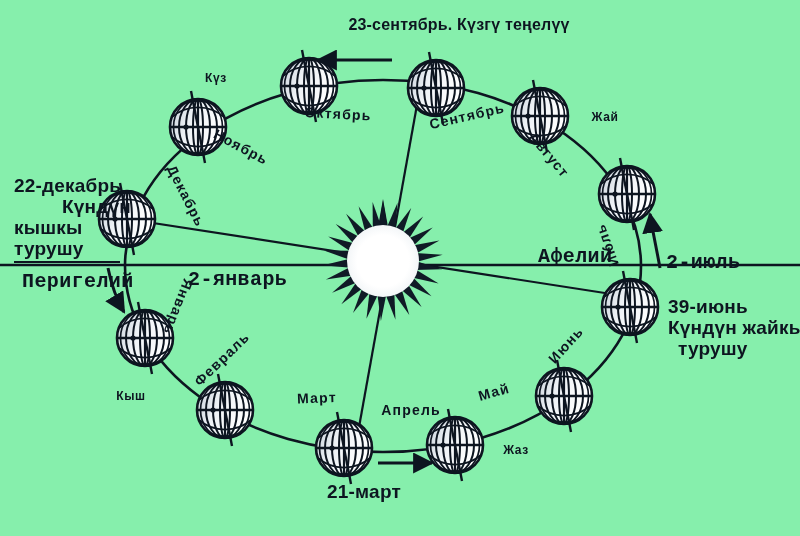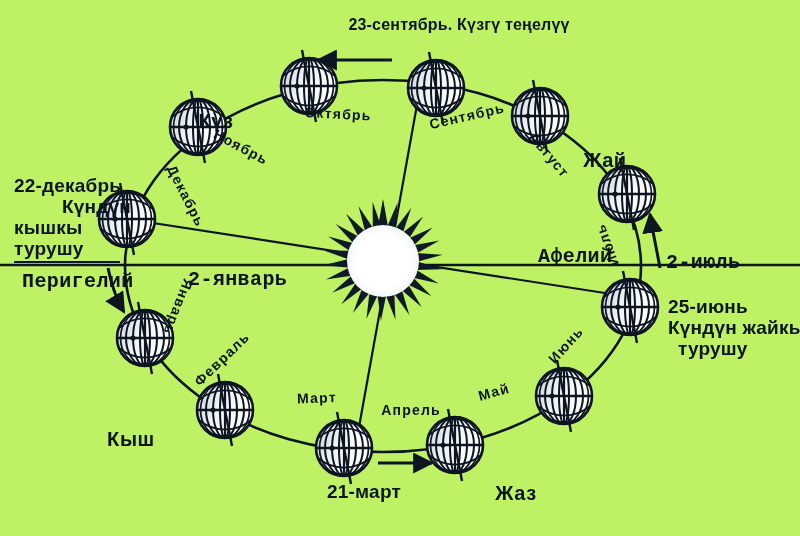--- a/index.html
+++ b/index.html
@@ -5,42 +5,42 @@
 <style>
   html, body {
     margin: 0;
     padding: 0;
     background: #9dabbd;
   }
   #stage {
     position: relative;
     width: 800px;
     height: 536px;
-    background: #bef264;
+    background: #86efac;
     overflow: hidden;
     font-family: "Liberation Sans", "DejaVu Sans", sans-serif;
   }
   #art {
     position: absolute;
     left: 0; top: 0;
     width: 800px; height: 536px;
   }
   .lbl {
     position: absolute;
     color: #0d1520;
     font-family: "Liberation Sans", "DejaVu Sans", sans-serif;
     font-weight: bold;
     white-space: pre;
     line-height: 1.18;
     letter-spacing: 0.2px;
     pointer-events: none;
   }
   .lbl.ctr { transform: translate(-50%, -50%); text-align: center; }
   .lbl.month { font-size: 14px; letter-spacing: 1.2px; }
-  .lbl.season { font-size: 20px; letter-spacing: 0.6px; margin-top: 44px; }
+  .lbl.season { font-size: 12px; letter-spacing: 0.6px; }
   .lbl.note { font-size: 19px; }
   .lbl.title { font-size: 16px; }
   .lbl.apsis { font-size: 20px; letter-spacing: 0.4px; font-family: Liberation Mono, monospace; }
 </style>
 </head>
 <body>
 
 <div id="stage">
 
   <svg id="art" viewBox="0 0 800 536">
@@ -201,21 +201,21 @@
   <div class="lbl month ctr" style="left:494px; top:392px; transform:translate(-50%,-50%) rotate(-16deg);">Май</div>
   <div class="lbl month ctr" style="left:566px; top:345px; transform:translate(-50%,-50%) rotate(-48deg);">Июнь</div>
   <div class="lbl month ctr" style="left:607px; top:245px; transform:translate(-50%,-50%) rotate(-110deg);">Июль</div>
   <div class="lbl month ctr" style="left:549px; top:155px; transform:translate(-50%,-50%) rotate(50deg);">Август</div>
 
   <div class="lbl note" style="left:14px; top:175px;">22-декабрь</div>
   <div class="lbl note" style="left:14px; top:196px;margin-left:48px;">Күндүн</div>
   <div class="lbl note" style="left:14px; top:217px;">кышкы</div>
   <div class="lbl note" style="left:14px; top:238px;">турушу</div>
 
-  <div class="lbl note" style="left:668px; top:296px;">25-июнь</div>
+  <div class="lbl note" style="left:668px; top:296px;">39-июнь</div>
   <div class="lbl note" style="left:668px; top:317px;">Күндүн жайкы</div>
   <div class="lbl note" style="left:678px; top:338px;">турушу</div>
 
   <div class="lbl note ctr" style="left:364px; top:492px;">21-март</div>
 
   <div class="lbl apsis" style="left:22px; top:270px;">Перигелий</div>
   <div class="lbl apsis" style="left:188px; top:268px;">2-январь</div>
   <div class="lbl apsis" style="left:538px; top:245px;">Афелий</div>
   <div class="lbl apsis" style="left:666px; top:251px;">2-июль</div>
 

